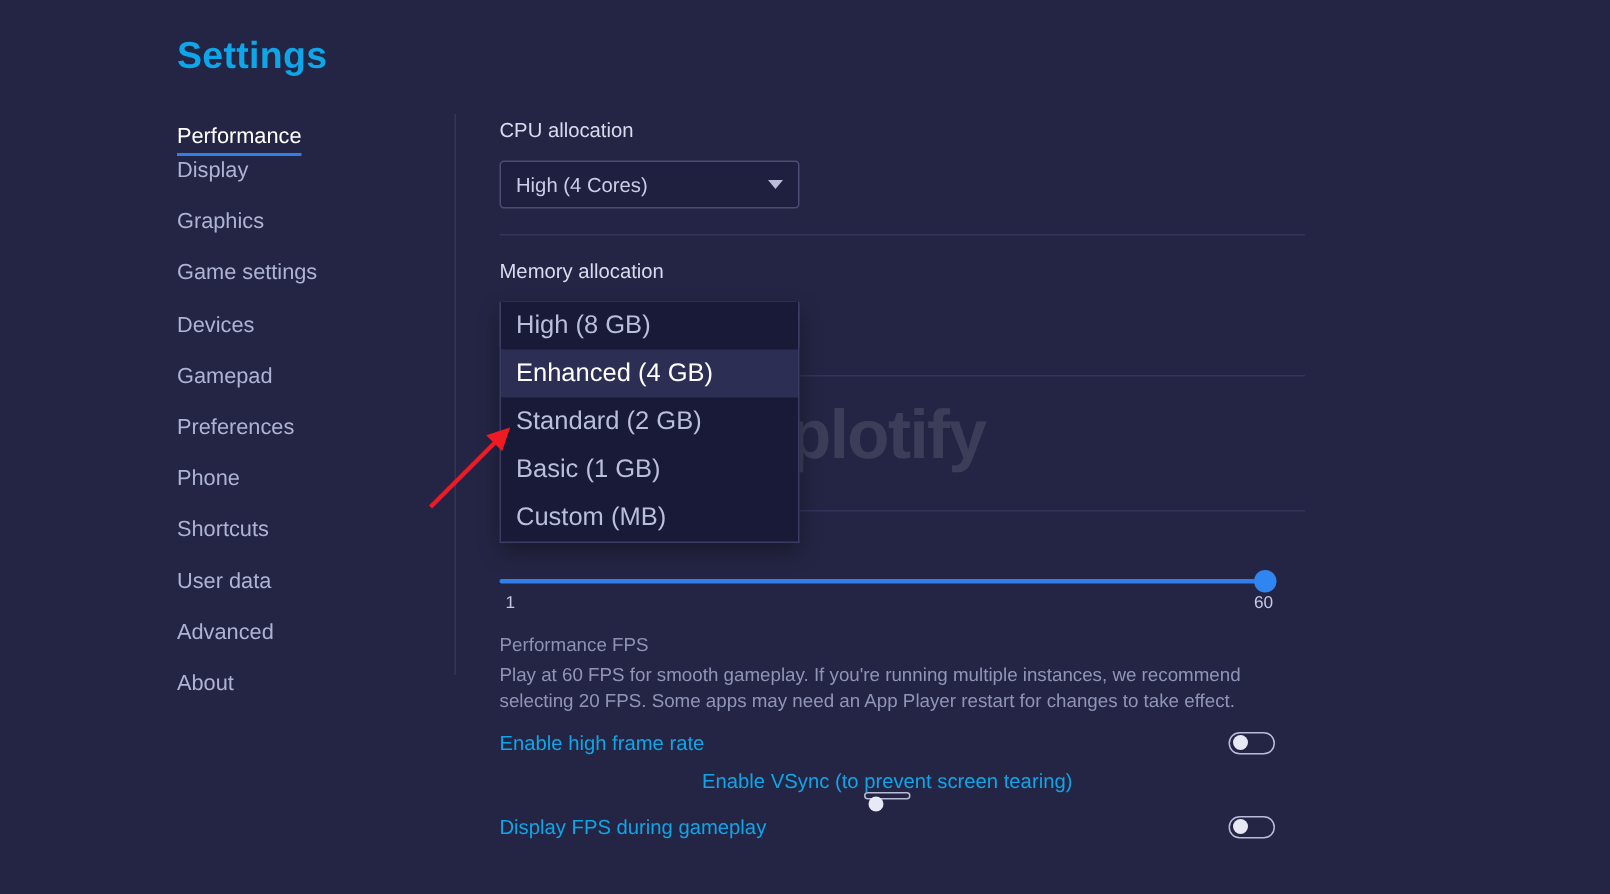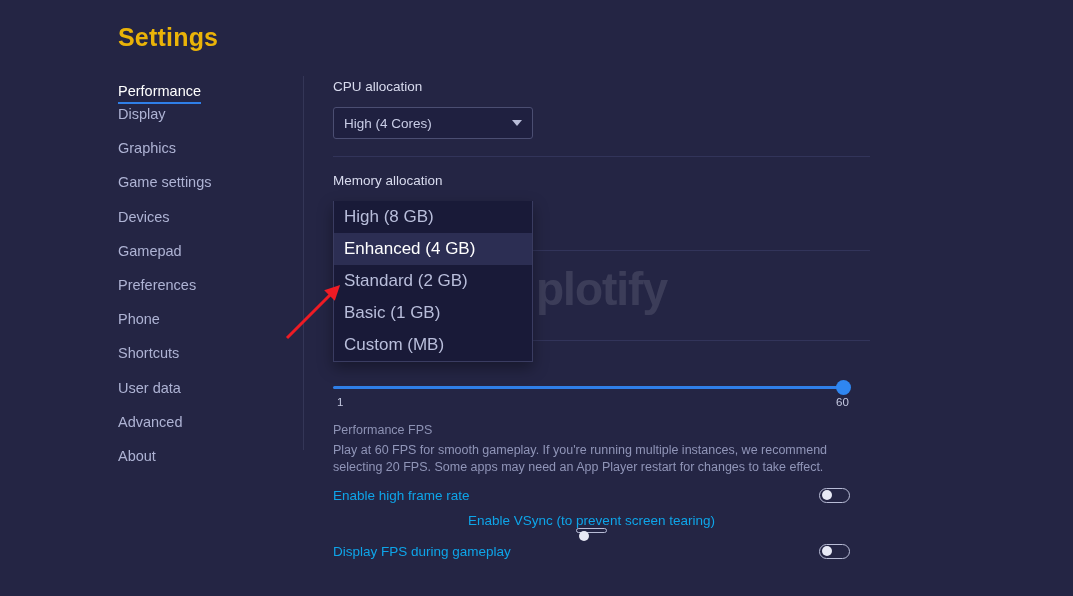--- a/index.html
+++ b/index.html
@@ -22,21 +22,21 @@
     background: #242544;
   }
 
   
   .watermark {
     position: absolute;
     left: 470px;
     top: 262px;
     display: flex;
     align-items: center;
-    gap: 20px;
+    gap: 10px;
     opacity: 0.11;
     pointer-events: none;
     user-select: none;
     z-index: 1;
   }
   .watermark-mark {
     width: 46px;
     height: 46px;
     border: 9px solid #ffffff;
     border-radius: 50%;
@@ -52,21 +52,21 @@
     letter-spacing: -1px;
   }
 
   
   .page-title {
     position: absolute;
     left: 118px;
     top: 23px;
     font-size: 25px;
     font-weight: 700;
-    color: #eab308;
+    color: #0ea5e9;
     letter-spacing: 0.2px;
     z-index: 3;
   }
 
   
   .sidebar {
     position: absolute;
     left: 118px;
     top: 82px;
     width: 170px;

